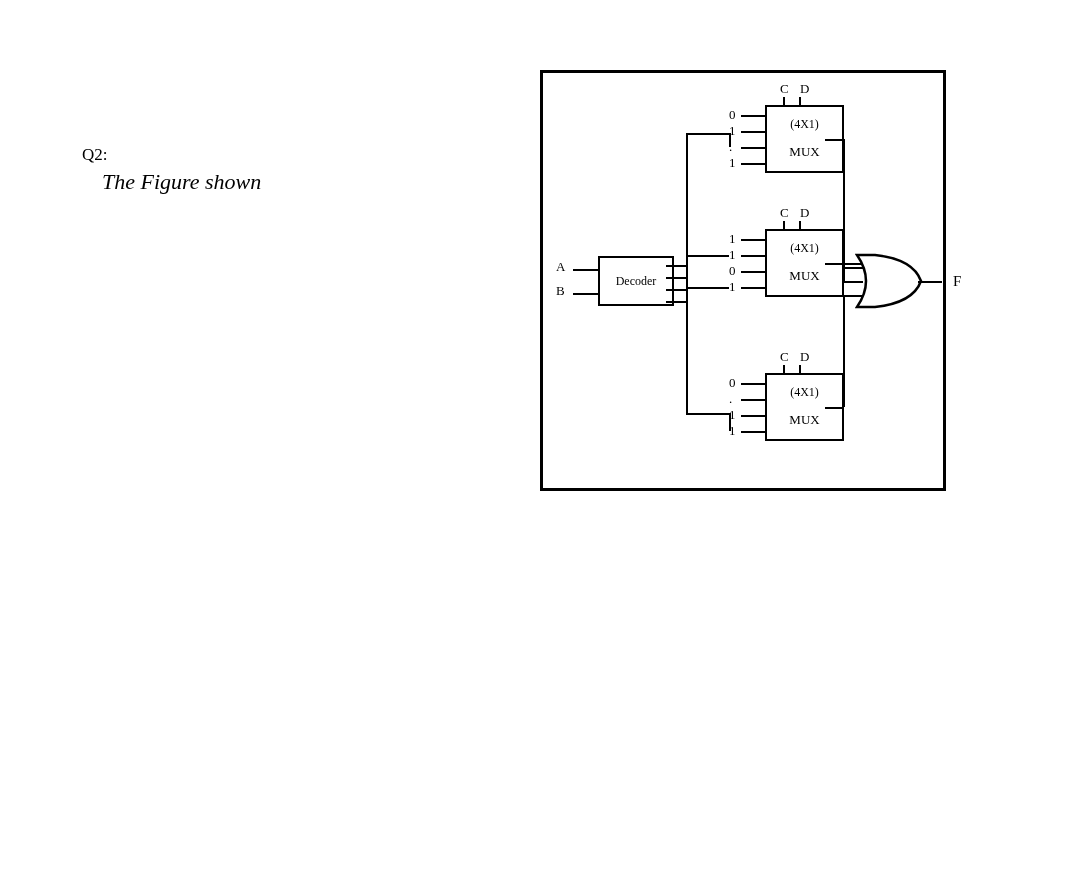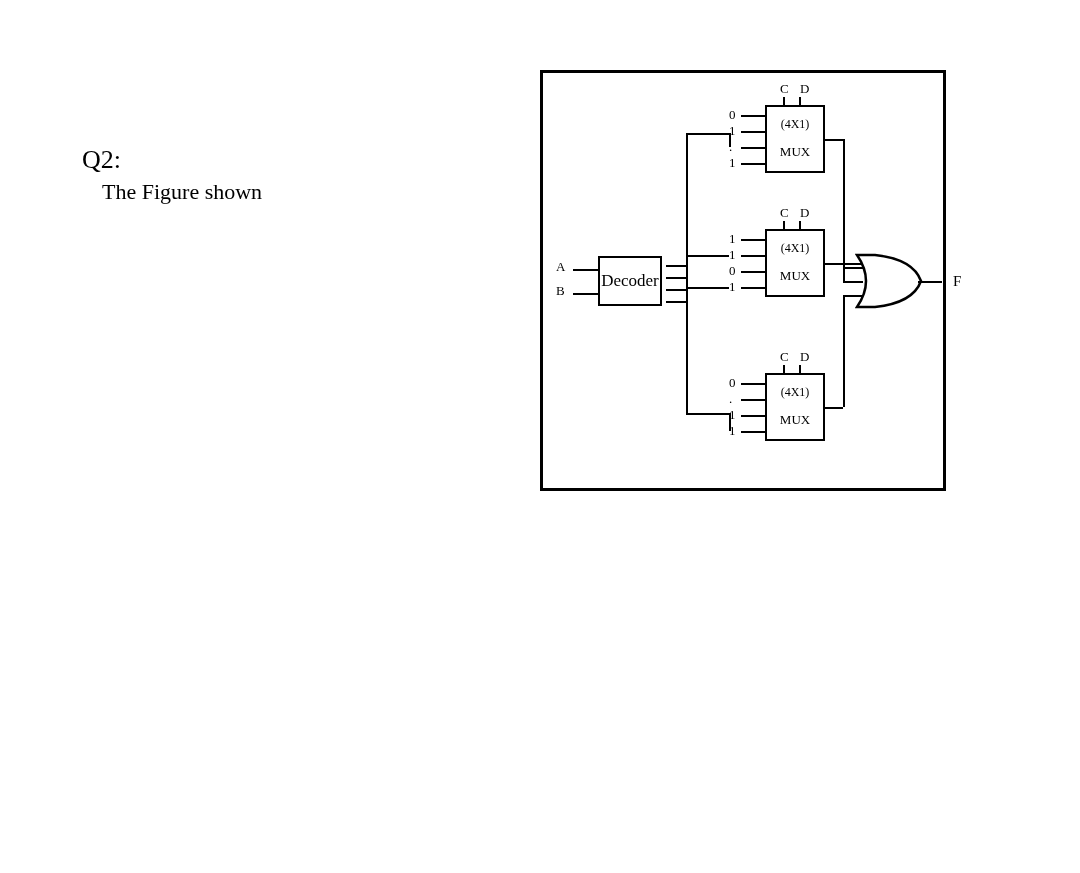--- a/index.html
+++ b/index.html
@@ -17,26 +17,27 @@
     height: 873px;
   }
   
   .text-col {
     position: absolute;
     left: 82px;
     top: 145px;
     width: 370px;
   }
   .q-title {
-    font-size: 26px;
+    font-size: 17px;
     margin: 0 0 4px 0;
   }
   .subtitle {
     font-size: 22px;
     margin: 0 0 6px 20px;
+    font-style: italic;
   }
   ul.bullets {
     list-style: disc;
     margin: 0 0 0 40px;
     padding: 0;
   }
   ul.bullets li {
     font-size: 21px;
     line-height: 1.25;
     margin: 0 0 4px 0;
@@ -49,24 +50,24 @@
     top: 70px;
     width: 400px;
     height: 415px;
     border: 3px solid #000;
   }
   .circuit * { box-sizing: border-box; }
   .decoder {
     position: absolute;
     left: 55px;
     top: 183px;
-    width: 64px;
+    width: 76px;
     height: 50px;
     border: 2px solid #000;
-    font-size: 17px;
+    font-size: 12px;
     text-align: center;
     line-height: 46px;
     background: #fff;
   }
   .dec-in-a, .dec-in-b {
     position: absolute;
     left: 30px;
     width: 25px;
     height: 0;
     border-top: 2px solid #000;
@@ -76,21 +77,21 @@
   .dec-lbl-a, .dec-lbl-b {
     position: absolute;
     left: 13px;
     font-size: 13px;
   }
   .dec-lbl-a { top: 186px; }
   .dec-lbl-b { top: 210px; }
 
   .mux {
     position: absolute;
-    width: 60px;
+    width: 79px;
     height: 68px;
     border: 2px solid #000;
     text-align: center;
     font-size: 12px;
     background: #fff;
   }
   .mux .l1 { margin-top: 10px; font-size: 12px; }
   .mux .l2 { margin-top: 12px; font-size: 13px; }
   .sel-cd {
     position: absolute;

